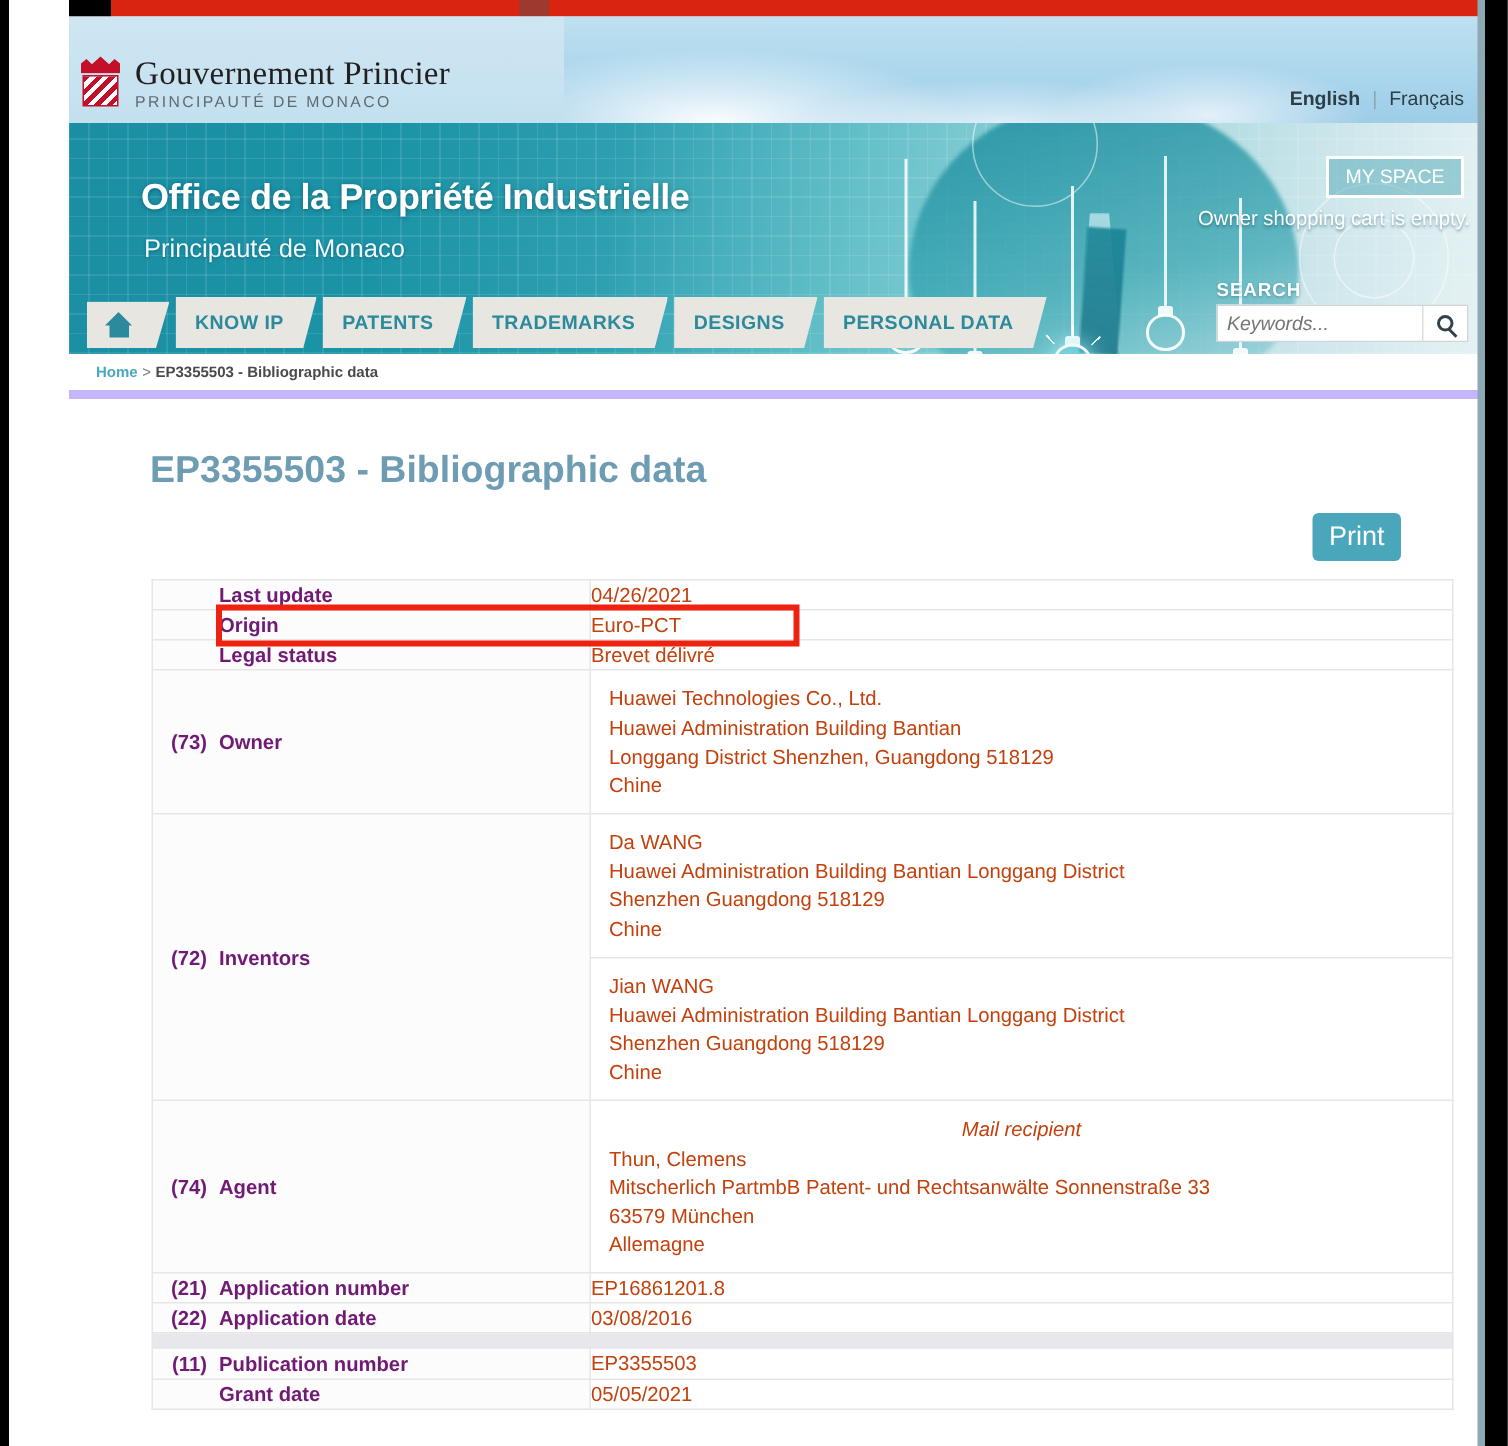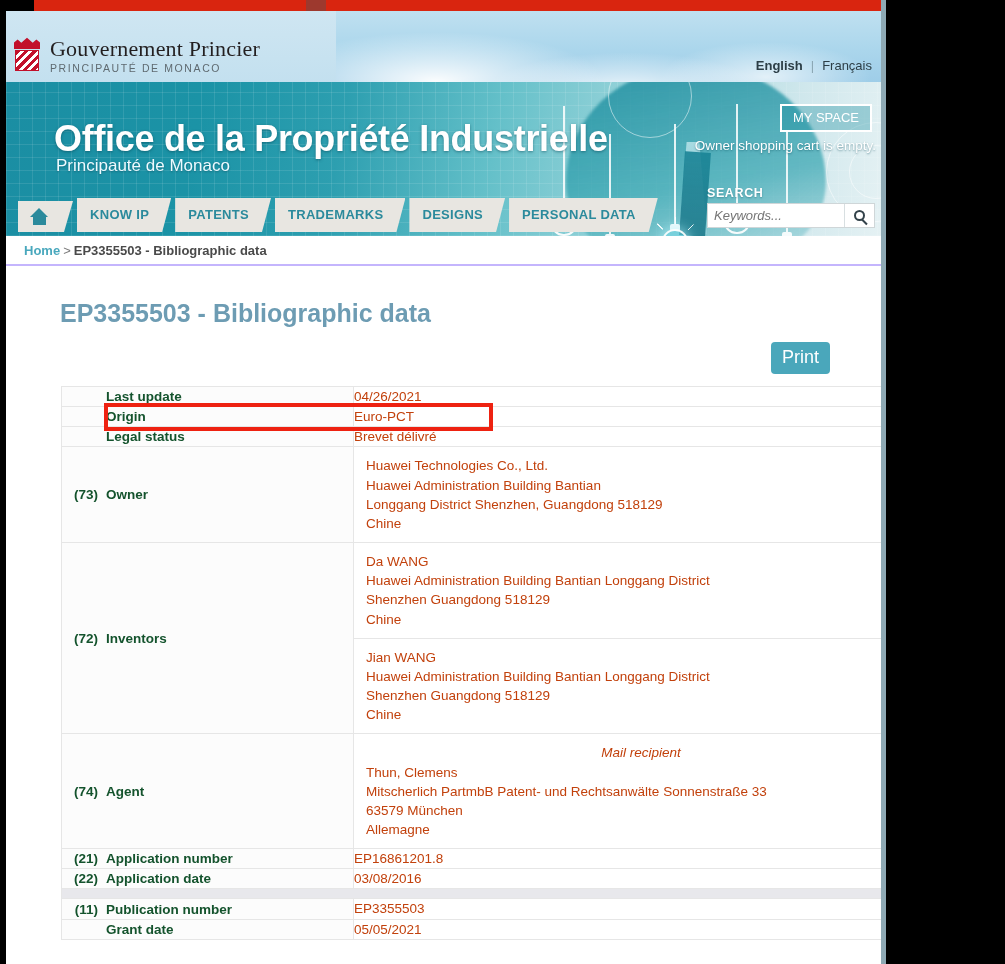--- a/index.html
+++ b/index.html
@@ -7,23 +7,24 @@
     margin: 0; padding: 0;
     background: #000;
     width: 1005px; height: 964px;
     overflow: hidden;
     font-family: "Liberation Sans", sans-serif;
   }
 
   #frame {
     position: absolute;
     left: 6px; top: 0;
-    width: 880px; height: 964px;
+    width: 984px; height: 964px;
     background: #ffffff;
     overflow: hidden;
+    padding-left: 40px;
   }
 
   
   .red-bar {
     height: 11px;
     background: #d9250f;
     position: relative;
   }
   .red-bar .notch {
     position: absolute;
@@ -188,21 +189,21 @@
   .hero .circle-draw {
     position: absolute;
     border: 1px solid rgba(255,255,255,.5);
     border-radius: 50%;
   }
 
   .hero-title {
     position: absolute;
     left: 48px; top: 36px;
     color: #ffffff;
-    font-size: 36px;
+    font-size: 24px;
     font-weight: bold;
     letter-spacing: -.3px;
     text-shadow: 0 1px 3px rgba(0,60,75,.5);
   }
   .hero-sub {
     position: absolute;
     left: 50px; top: 74px;
     color: #eefaff;
     font-size: 17px;
     text-shadow: 0 1px 2px rgba(0,60,75,.45);
@@ -316,24 +317,24 @@
     position: absolute;
     right: -5px; bottom: -4px;
     width: 7px; height: 2px;
     background: #33424a;
     transform: rotate(45deg);
   }
 
   
   .crumb-bar {
     height: 30px;
-    border-bottom: 2px solid #c4b5fd;
+    border-bottom: 6px solid #c4b5fd;
     display: flex; align-items: center;
     padding-left: 18px;
-    font-size: 13px;
+    font-size: 10px;
     font-weight: bold;
     color: #4a4a4a;
     background: #fff;
   }
   .crumb-bar a {
     color: #49a8bd;
     text-decoration: none;
   }
   .crumb-bar .gt {
     color: #7a7a7a;
@@ -378,21 +379,21 @@
   }
   table.biblio td {
     border: 1px solid #e6e6e6;
     vertical-align: middle;
     padding: 0;
   }
   td.lbl {
     width: 292px;
     background: #fcfcfc;
     padding: 9px 10px 9px 0;
-    color: #14532d;
+    color: #701a75;
     font-weight: bold;
   }
   td.lbl .inner {
     display: flex;
     align-items: baseline;
   }
   td.lbl .code {
     width: 44px;
     text-align: right;
     padding-right: 8px;

